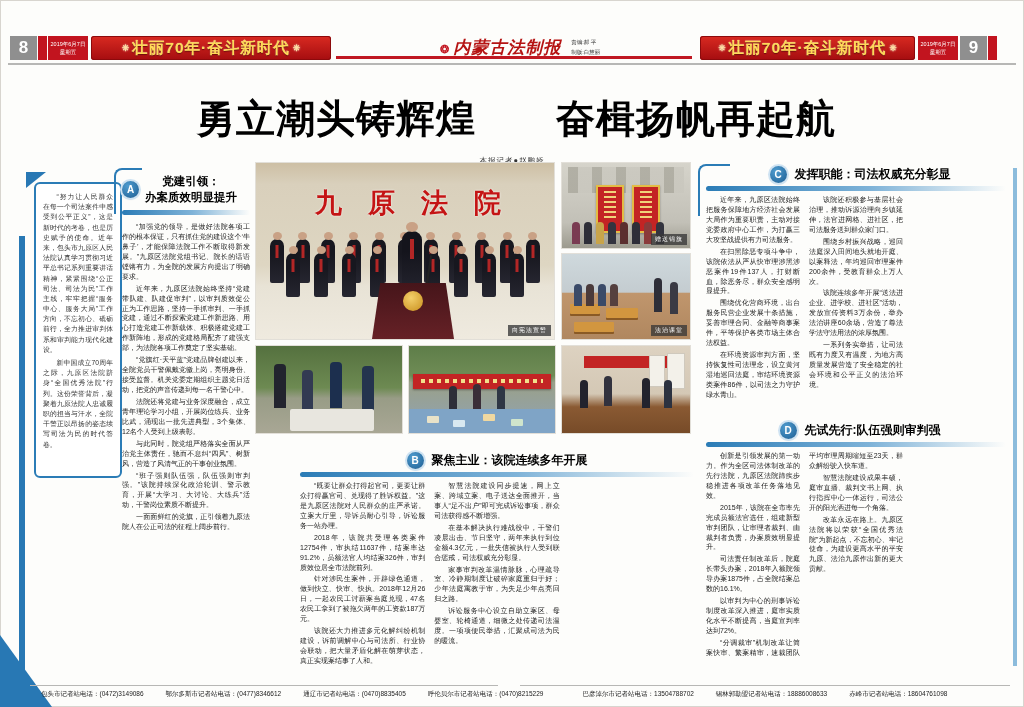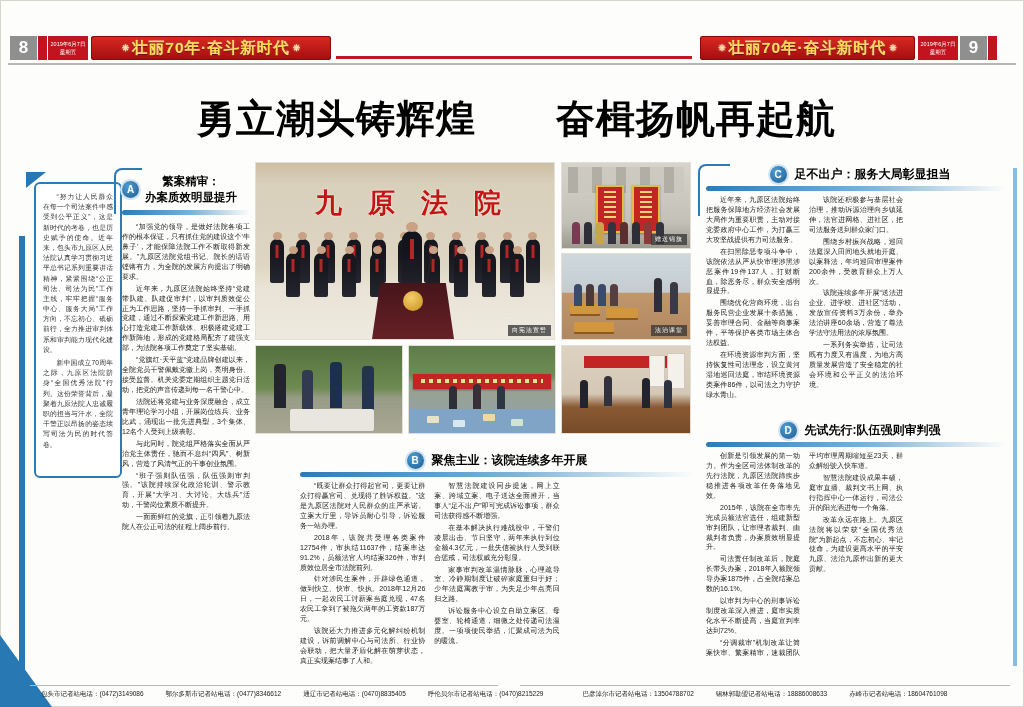--- a/index.html
+++ b/index.html
@@ -96,51 +96,59 @@
   <div class="abs datebox" style="left:48px;top:36px;width:40px;height:24px;">
     <span>2019年6月7日</span>
     <span>星期五</span>
   </div>
   <div class="abs banner" style="left:91px;top:36px;width:240px;height:24px;">
     <span class="spark">❋</span>
     <span class="txt">壮丽70年·奋斗新时代</span>
     <span class="spark">❋</span>
   </div>
 
+  <div class="abs" style="left:440px;top:36px;display:flex;align-items:center;gap:10px;">
+    <span class="masthead"><i class="mastlogo">❂</i><span>内蒙古法制报</span></span>
+    <span class="editors">
+      <span style="display:block;">责编:郝  平</span>
+      <span style="display:block;">制版:白慧丽</span>
+    </span>
+  </div>
 
   <div class="abs banner" style="left:700px;top:36px;width:215px;height:24px;">
     <span class="spark">❋</span>
     <span class="txt">壮丽70年·奋斗新时代</span>
     <span class="spark">❋</span>
   </div>
   <div class="abs datebox" style="left:918px;top:36px;width:40px;height:24px;">
     <span>2019年6月7日</span>
     <span>星期五</span>
   </div>
   <div class="abs pagenum" style="left:960px;top:36px;width:27px;height:24px;">9</div>
   <div class="abs redchip" style="left:988px;top:36px;width:9px;height:24px;"></div>
 
   <div class="abs redrule" style="left:336px;top:56px;width:356px;height:3px;"></div>
   <div class="abs grayrule" style="left:8px;top:63px;width:1008px;height:2px;"></div>
 
   <div class="abs main-title" style="left:4px;top:92px;width:1024px;text-align:center;">勇立潮头铸辉煌　　奋楫扬帆再起航</div>
+  <div class="abs byline" style="left:0;top:156px;width:1024px;text-align:center;">本报记者●赵鹏娇</div>
 
   <div class="abs tri" style="left:26px;top:172px;border-left:20px solid #2878b4;border-bottom:16px solid transparent;"></div>
   <div class="abs bluebar" style="left:19px;top:236px;width:6px;height:452px;"></div>
   <div class="abs tri" style="left:0;top:635px;border-bottom:72px solid #2878b4;border-right:52px solid transparent;"></div>
   <div class="abs quote-box" style="left:34px;top:182px;width:70px;height:276px;">
       <p>“努力让人民群众在每一个司法案件中感受到公平正义”，这是新时代的考卷，也是历史赋予的使命。近年来，包头市九原区人民法院认真学习贯彻习近平总书记系列重要讲话精神，紧紧围绕“公正司法、司法为民”工作主线，牢牢把握“服务中心、服务大局”工作方向，不忘初心、砥砺前行，全力推进审判体系和审判能力现代化建设。</p>
       <p>新中国成立70周年之际，九原区法院跻身“全国优秀法院”行列。这份荣誉背后，凝聚着九原法院人忠诚履职的担当与汗水，全院干警正以昂扬的姿态续写司法为民的时代答卷。</p>
     </div>
 
   <div class="abs bracket" style="left:114px;top:168px;width:26px;height:44px;"></div>
   <div class="abs" style="left:122px;top:174px;width:128px;display:flex;align-items:center;gap:6px;">
     <span class="badge">A</span>
     <span class="sec-title two">
-      <span style="display:block;">繁案精审：</span>
+      <span style="display:block;">党建引领：</span>
       <span style="display:block;">办案质效明显提升</span>
     </span>
   </div>
   <div class="abs underline" style="left:122px;top:210px;width:128px;"></div>
   <div class="abs body-text" style="left:122px;top:222px;width:128px;height:446px;">
       <p>“加强党的领导，是做好法院各项工作的根本保证，只有抓住党的建设这个‘牛鼻子’，才能保障法院工作不断取得新发展。”九原区法院党组书记、院长的话语铿锵有力，为全院的发展方向提出了明确要求。</p>
       <p>近年来，九原区法院始终坚持“党建带队建、队建促审判”，以审判质效促公正为工作思路，坚持一手抓审判、一手抓党建，通过不断探索党建工作新思路、用心打造党建工作新载体、积极搭建党建工作新阵地，形成的党建格局配齐了建强支部，为法院各项工作奠定了坚实基础。</p>
       <p>“党旗红·天平蓝”党建品牌创建以来，全院党员干警佩戴党徽上岗，亮明身份、接受监督。机关党委定期组织主题党日活动，把党的声音传递到每一名干警心中。</p>
       <p>法院还将党建与业务深度融合，成立青年理论学习小组，开展岗位练兵、业务比武，涌现出一批先进典型，3个集体、12名个人受到上级表彰。</p>
       <p>与此同时，院党组严格落实全面从严治党主体责任，驰而不息纠“四风”、树新风，营造了风清气正的干事创业氛围。</p>
@@ -265,21 +273,21 @@
         <p>在基本解决执行难战役中，干警们凌晨出击、节日坚守，两年来执行到位金额4.3亿元，一批失信被执行人受到联合惩戒，司法权威充分彰显。</p>
         <p>家事审判改革温情脉脉，心理疏导室、冷静期制度让破碎家庭重归于好；少年法庭寓教于审，为失足少年点亮回归之路。</p>
         <p>诉讼服务中心设立自助立案区、母婴室、轮椅通道，细微之处传递司法温度。一项项便民举措，汇聚成司法为民的暖流。</p>
       </div>
   </div>
 
   <div class="abs bracket" style="left:698px;top:164px;width:30px;height:50px;"></div>
   <div class="abs lightbluebar" style="left:1013px;top:168px;width:4px;height:498px;"></div>
   <div class="abs" style="left:706px;top:166px;width:308px;display:flex;align-items:center;justify-content:center;gap:8px;">
     <span class="badge">C</span>
-    <span class="sec-title">足不出户：服务大局彰显担当</span>
+    <span class="sec-title">发挥职能：司法权威充分彰显</span>
   </div>
   <div class="abs underline" style="left:706px;top:186px;width:300px;"></div>
   <div class="abs" style="left:706px;top:195px;width:300px;height:212px;">
     <div class="body-text cols3">
         <p>近年来，九原区法院始终把服务保障地方经济社会发展大局作为重要职责，主动对接党委政府中心工作，为打赢三大攻坚战提供有力司法服务。</p>
         <p>在扫黑除恶专项斗争中，该院依法从严从快审理涉黑涉恶案件19件137人，打财断血，除恶务尽，群众安全感明显提升。</p>
         <p>围绕优化营商环境，出台服务民营企业发展十条措施，妥善审理合同、金融等商事案件，平等保护各类市场主体合法权益。</p>
         <p>在环境资源审判方面，坚持恢复性司法理念，设立黄河湿地巡回法庭，审结环境资源类案件86件，以司法之力守护绿水青山。</p>
         <p>该院还积极参与基层社会治理，推动诉源治理向乡镇延伸，法官进网格、进社区，把司法服务送到群众家门口。</p>
         <p>围绕乡村振兴战略，巡回法庭深入田间地头就地开庭、以案释法，年均巡回审理案件200余件，受教育群众上万人次。</p>

